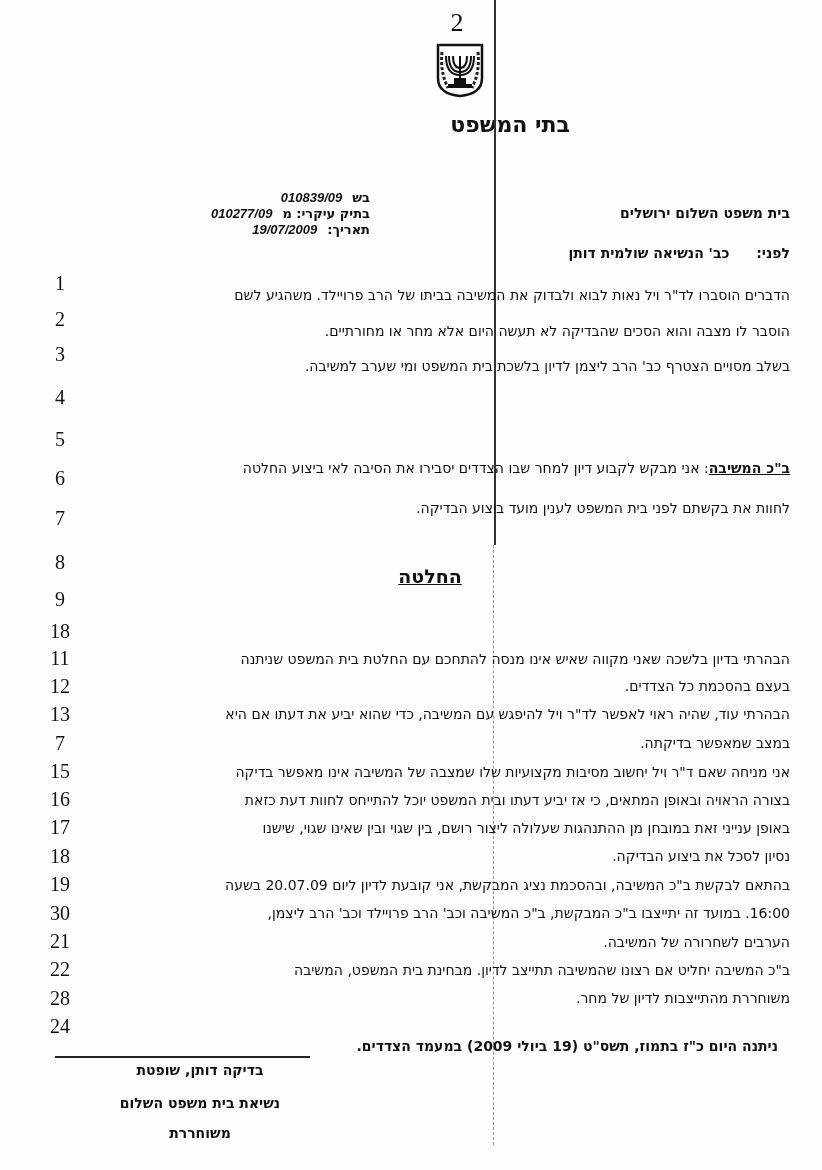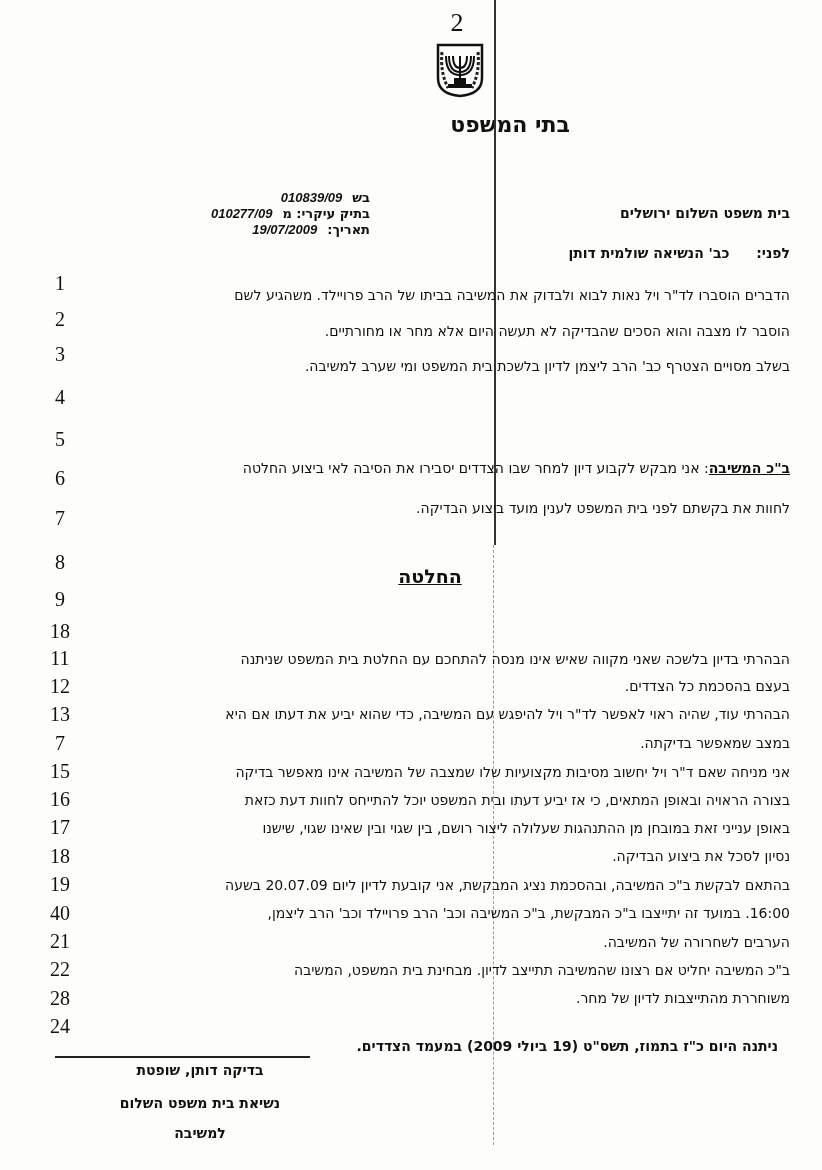--- a/index.html
+++ b/index.html
@@ -90,21 +90,21 @@
   <div class="line-num" style="top:620px">18</div>
   <div class="line-num" style="top:647px">11</div>
   <div class="line-num" style="top:675px">12</div>
   <div class="line-num" style="top:703px">13</div>
   <div class="line-num" style="top:732px">7</div>
   <div class="line-num" style="top:760px">15</div>
   <div class="line-num" style="top:788px">16</div>
   <div class="line-num" style="top:816px">17</div>
   <div class="line-num" style="top:845px">18</div>
   <div class="line-num" style="top:873px">19</div>
-  <div class="line-num" style="top:902px">40</div>
+  <div class="line-num" style="top:902px">30</div>
   <div class="line-num" style="top:930px">21</div>
   <div class="line-num" style="top:958px">22</div>
   <div class="line-num" style="top:987px">28</div>
   <div class="line-num" style="top:1015px">24</div>
 </div>
 
 <div class="abs text-line" style="top:287px">הדברים הוסברו לד"ר ויל נאות לבוא ולבדוק את המשיבה בביתו של הרב פרויילד. משהגיע לשם</div>
 <div class="abs text-line" style="top:323px">הוסבר לו מצבה והוא הסכים שהבדיקה לא תעשה היום אלא מחר או מחורתיים.</div>
 <div class="abs text-line" style="top:358px">בשלב מסויים הצטרף כב' הרב ליצמן לדיון בלשכת בית המשפט ומי שערב למשיבה.</div>
 
@@ -127,13 +127,13 @@
 <div class="abs text-line" style="top:905px">16:00. במועד זה יתייצבו ב"כ המבקשת, ב"כ המשיבה וכב' הרב פרויילד וכב' הרב ליצמן,</div>
 <div class="abs text-line" style="top:934px">הערבים לשחרורה של המשיבה.</div>
 <div class="abs text-line" style="top:962px">ב"כ המשיבה יחליט אם רצונו שהמשיבה תתייצב לדיון. מבחינת בית המשפט, המשיבה</div>
 <div class="abs text-line" style="top:990px">משוחררת מהתייצבות לדיון של מחר.</div>
 
 <div class="abs text-line" style="top:1038px; right:44px; font-weight:bold;">ניתנה היום כ"ז בתמוז, תשס"ט (19 ביולי 2009) במעמד הצדדים.</div>
 
 <div class="abs sig-line"></div>
 <div class="abs sig" style="top:1062px">בדיקה דותן, שופטת</div>
 <div class="abs sig" style="top:1095px">נשיאת בית משפט השלום</div>
-<div class="abs sig" style="top:1125px">למשיבה</div>
+<div class="abs sig" style="top:1125px">משוחררת</div>
 
 </body></html>

